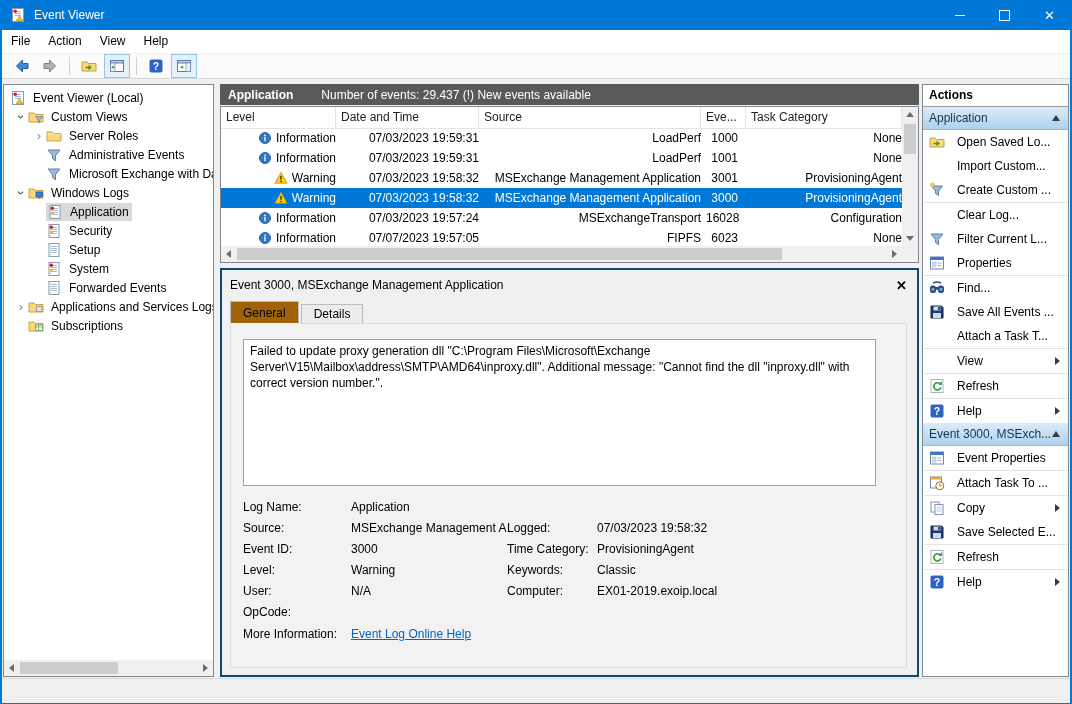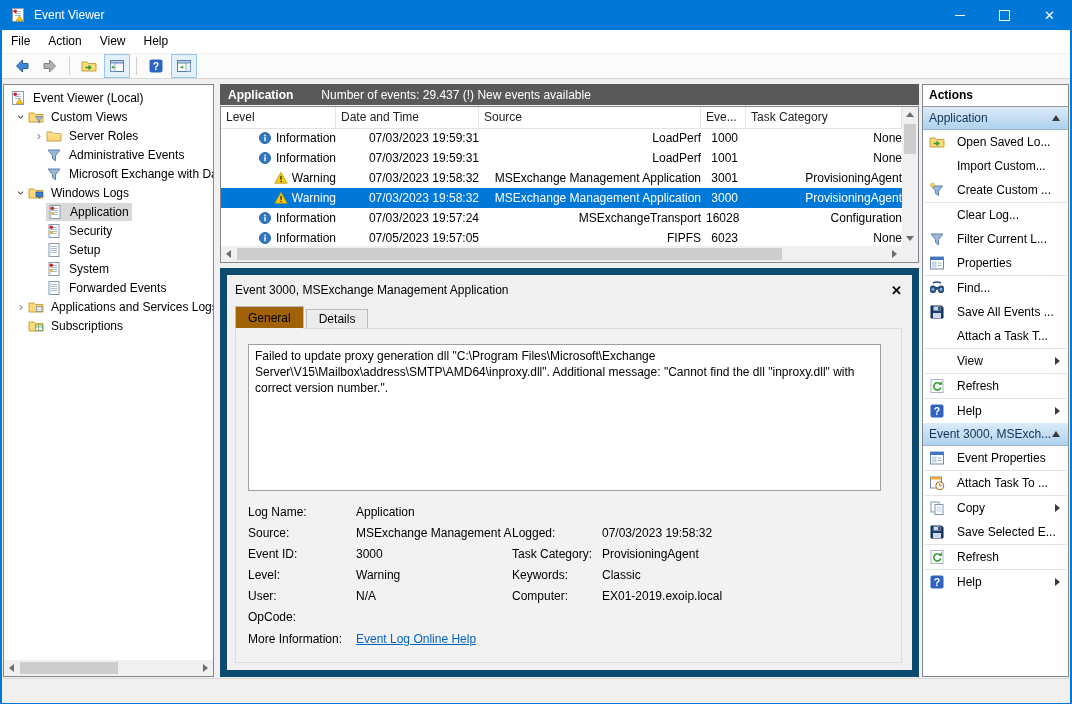--- a/index.html
+++ b/index.html
@@ -55,21 +55,21 @@
   .sb-btn{position:absolute;display:flex;align-items:center;justify-content:center;background:#f0f0f0;}
   .thumb{position:absolute;background:#cdcdcd;}
   .tri{width:0;height:0;border-style:solid;}
   .tri.up{border-width:0 4px 5px 4px;border-color:transparent transparent #6d6d6d transparent;}
   .tri.down{border-width:5px 4px 0 4px;border-color:#6d6d6d transparent transparent transparent;}
   .tri.left{border-width:4px 5px 4px 0;border-color:transparent #6d6d6d transparent transparent;}
   .tri.right{border-width:4px 0 4px 5px;border-color:transparent transparent transparent #6d6d6d;}
   .tri.r-sm{border-width:4px 0 4px 5px;border-color:transparent transparent transparent #3b3b3b;}
   .tri.up-dark{border-width:0 4.5px 6px 4.5px;border-color:transparent transparent #3b3b3b transparent;}
   
-  #details-pane{left:220px;top:268px;width:699px;height:409px;background:#f0f0f0;border:7px solid #0c4a6e;box-sizing:border-box;}
+  #details-pane{left:220px;top:268px;width:699px;height:409px;background:#f0f0f0;border:2px solid #0c4a6e;box-sizing:border-box;}
   #details-title-row{position:absolute;left:0;top:0;right:0;height:30px;display:flex;align-items:center;padding:0 10px 0 8px;}
   #details-title{flex:1;}
   #details-close{font-weight:bold;font-size:13px;color:#000;}
   #details-tabs{position:absolute;left:8px;top:31px;height:23px;display:flex;align-items:flex-end;}
   .tab{box-sizing:border-box;padding:0 12px;border:1px solid #bcbcbc;background:#ececec;height:20px;line-height:19px;margin-right:2px;}
   .tab.active{height:23px;line-height:22px;background:#a16207;border-bottom:1px solid #f2f2f2;position:relative;z-index:2;}
   #tabbox{position:absolute;left:8px;top:53px;right:10px;bottom:7px;border:1px solid #dcdcdc;background:#f2f2f2;}
   #message-box{position:absolute;left:12px;top:15px;width:633px;height:147px;background:#fff;border:1px solid #a0a0a0;box-sizing:border-box;padding:3px 6px;line-height:16px;overflow:hidden;}
   #fields{position:absolute;left:12px;top:176px;right:10px;}
   .f-row{height:21px;display:flex;align-items:flex-start;}
@@ -463,21 +463,21 @@
         <div class="lcell" style="width: 115px;">
           <span class="icon sm">
             <svg viewBox="0 0 16 16">
               <circle cx="8" cy="8" r="6.3" fill="#3079c6" stroke="#205a96"></circle>
               <circle cx="8" cy="4.9" r="1" fill="#fff"></circle>
               <rect x="7.2" y="6.6" width="1.6" height="5" fill="#fff"></rect>
             </svg>
           </span>
           <span>Information</span>
         </div>
-        <div class="lcell" style="width: 143px;">07/05/2023 19:57:05</div>
+        <div class="lcell" style="width: 143px;">07/07/2023 19:57:05</div>
         <div class="lcell" style="width: 222px;">FIPFS</div>
         <div class="lcell num" style="width: 45px;">6023</div>
         <div class="lcell" style="width: 156px;">None</div>
       </div>
     </div>
   <div class="vscroll">
     <div class="sb-btn" style="top:0;left:0;width:16px;height:15px;">
         <span class="tri up"></span>
       </div>
     <div class="thumb" style="left:2px;top:17px;width:12px;height:30px;"></div>
@@ -517,21 +517,21 @@
         </div>
         <div class="f-row">
           <span class="f-ll">Source:</span>
           <span class="f-lv">MSExchange Management A</span>
           <span class="f-rl">Logged:</span>
           <span class="f-rv">07/03/2023 19:58:32</span>
         </div>
         <div class="f-row">
           <span class="f-ll">Event ID:</span>
           <span class="f-lv">3000</span>
-          <span class="f-rl">Task Category:</span>
+          <span class="f-rl">Time Category:</span>
           <span class="f-rv">ProvisioningAgent</span>
         </div>
         <div class="f-row">
           <span class="f-ll">Level:</span>
           <span class="f-lv">Warning</span>
           <span class="f-rl">Keywords:</span>
           <span class="f-rv">Classic</span>
         </div>
         <div class="f-row">
           <span class="f-ll">User:</span>

